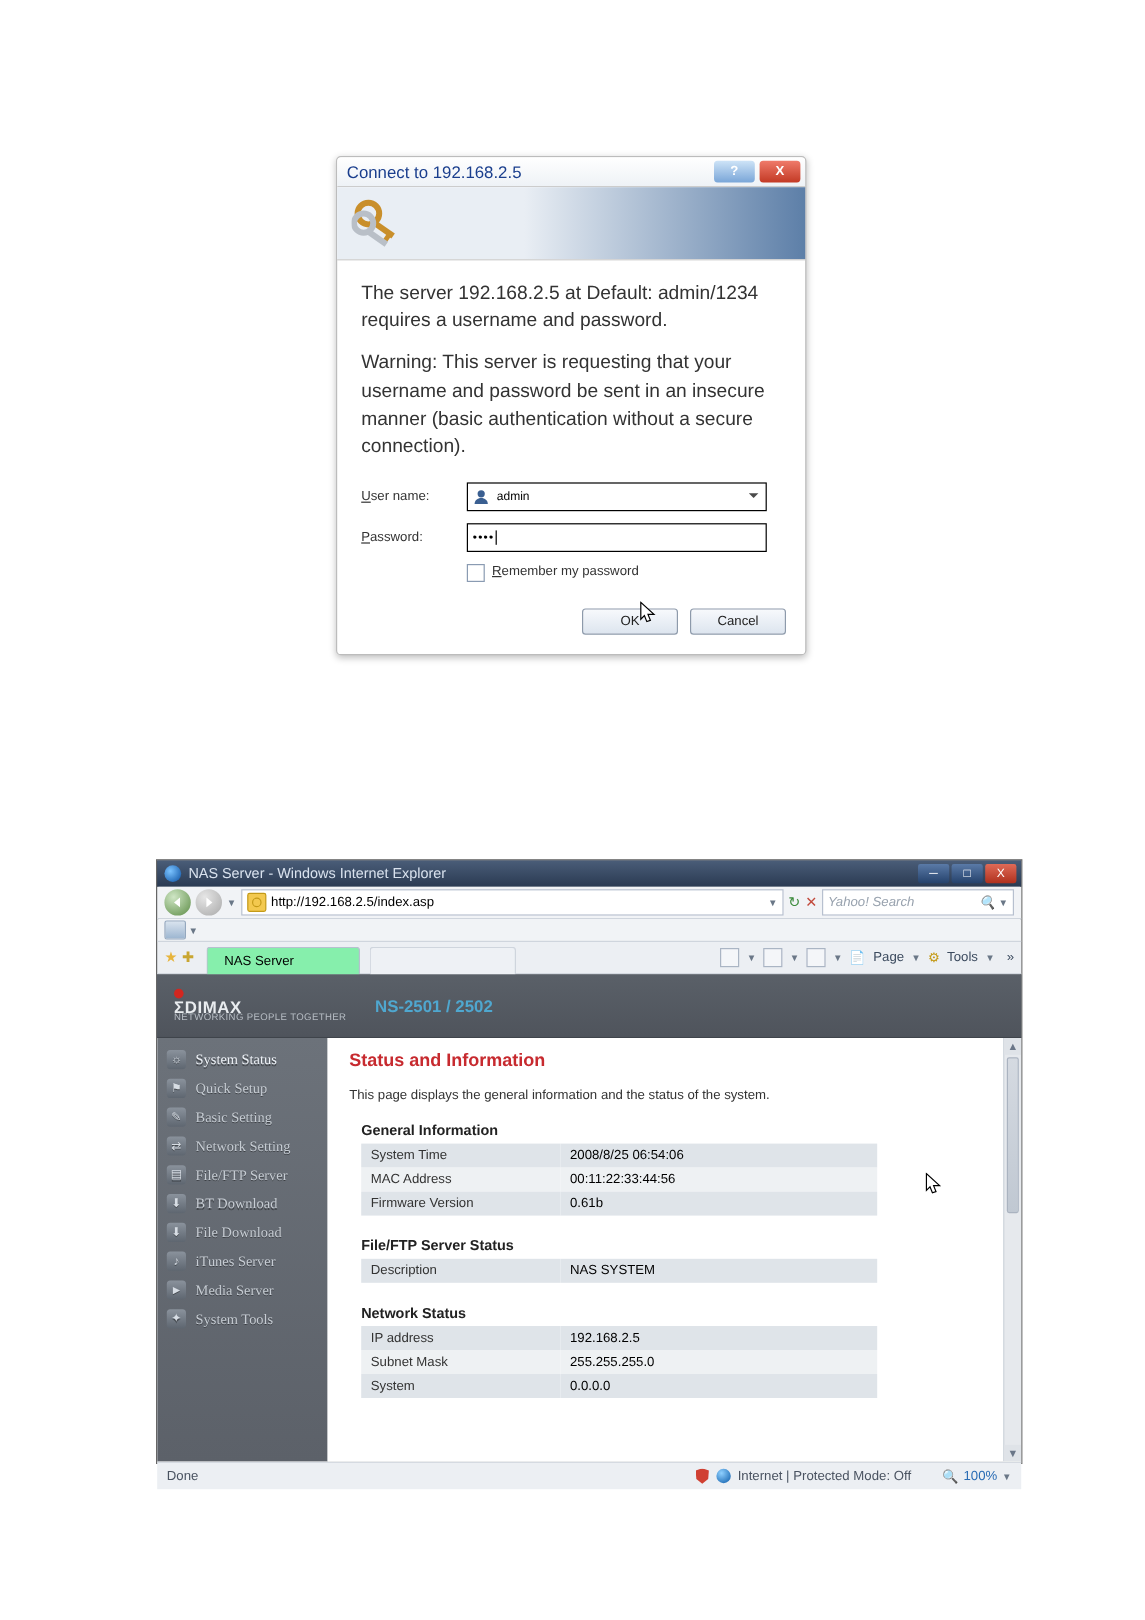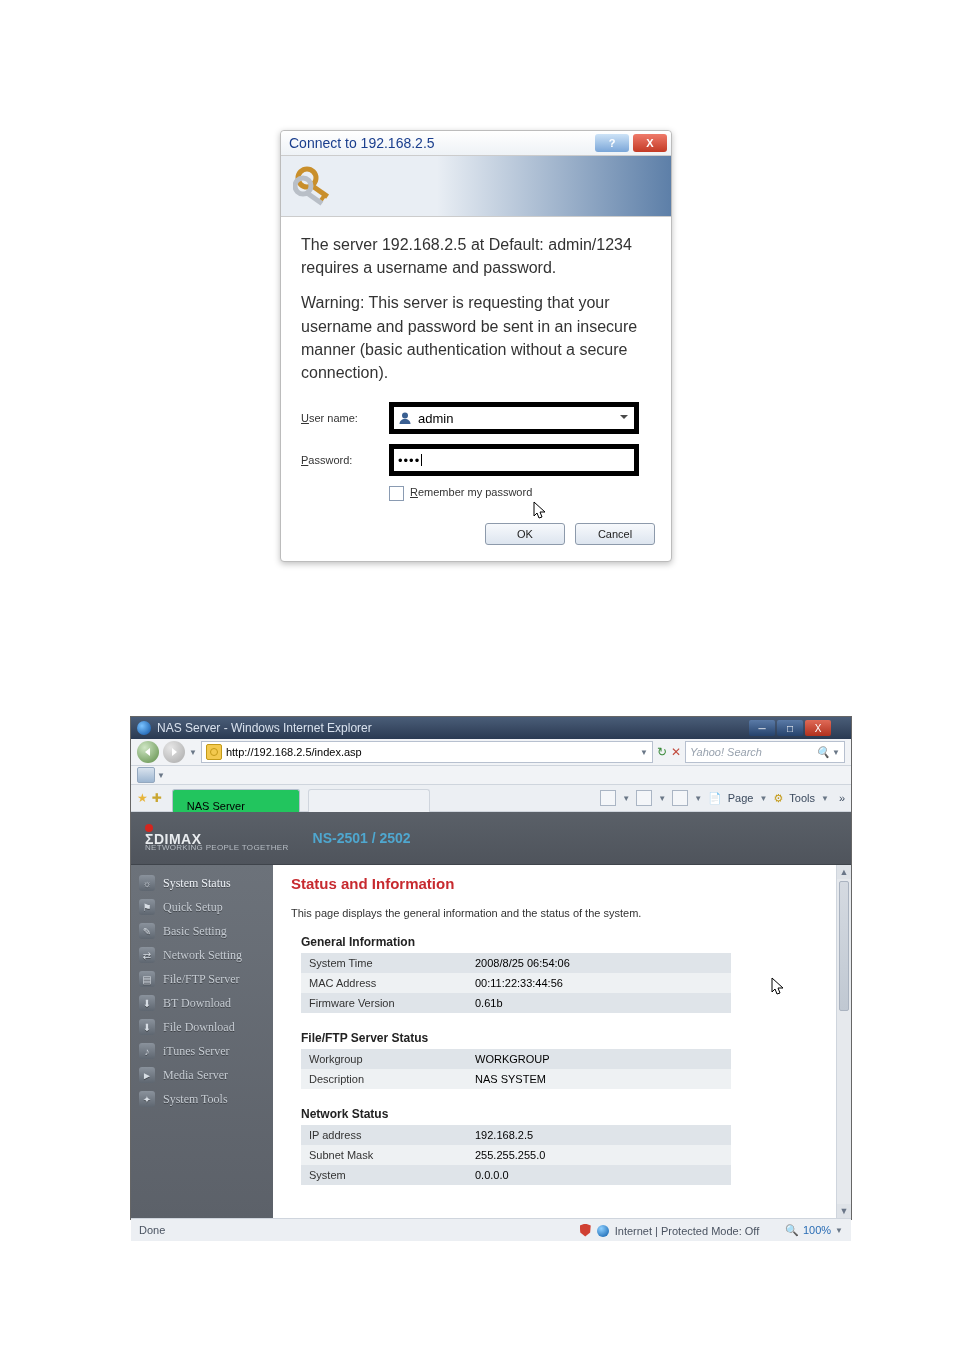--- a/index.html
+++ b/index.html
@@ -15,36 +15,36 @@
 .winbtn.help{background:linear-gradient(#cde3f7,#7aa6d8)}
 .winbtn.close{background:linear-gradient(#ef7a6a,#c33a25)}
 .dlg-banner{height:60px;background:linear-gradient(90deg,#e9eef4 40%,#5d7fa8 100%);position:relative;border-bottom:1px solid #ccc;overflow:hidden}
 .keys{position:absolute;left:12px;top:8px}
 .dlg-body{padding:16px 20px 6px 20px;font-family:Tahoma,Arial,sans-serif;font-size:16px;color:#333;line-height:1.45}
 .dlg-body p{margin:0 0 12px 0}
 .dlg-form{padding:0 32px 8px 20px}
 .frow{display:flex;align-items:center;margin-bottom:10px}
 .frow label{width:88px;font-size:11px;color:#333}
 .frow label u{text-decoration:underline}
-.combo,.txt{flex:1;height:22px;border:5px solid #000000;background:#fff;display:flex;align-items:center;padding:0 4px;font-size:13px}
+.combo,.txt{flex:1;height:22px;border:1px solid #000000;background:#fff;display:flex;align-items:center;padding:0 4px;font-size:10px}
 .combo{position:relative}
 .combo svg.usricon{margin-right:6px}
 .combo .dd{position:absolute;right:3px;top:3px}
 .txt{letter-spacing:1px;font-family:Arial,sans-serif}
 .remember{display:flex;margin-left:88px;font-size:11px;color:#333}
 .remember .cb{width:13px;height:13px;border:1px solid #8a9bb2;background:#fff;margin-right:6px}
 .dlg-foot{display:flex;justify-content:flex-end;gap:10px;padding:14px 16px 16px 0}
 .btn{width:80px;height:22px;border:1px solid #8d9aab;border-radius:3px;background:linear-gradient(#f7f9fc,#dde5ef);font-size:11px;color:#222}
 .btn.ok{position:relative}
 .btn.ok::after{content:"";position:absolute;right:-4px;bottom:-10px;width:0;height:0}
 .cursor-arrow{position:absolute;width:14px;height:18px}
 
 
 .bwr{left:130px;top:716px;width:720px;height:502px;border:1px solid #666;box-shadow:0 0 0 1px #2a2a2a inset;background:#fff}
-.bwr-title{height:22px;background:linear-gradient(#4a5d78,#2a3a52);color:#d9e2ee;display:flex;align-items:center;padding:0 20px 0 6px;font-size:12px}
+.bwr-title{height:22px;background:linear-gradient(#4a5d78,#2a3a52);color:#d9e2ee;display:flex;align-items:center;padding:0 4px 0 6px;font-size:12px}
 .bwr-title .ieicon{width:14px;height:14px;margin-right:6px;border-radius:50%;background:radial-gradient(circle at 35% 35%,#7bc3ff,#0a4fa0)}
 .bwr-title .winbtns2{margin-left:auto;display:flex;gap:2px}
 .wb2{width:26px;height:16px;border-radius:2px;display:flex;align-items:center;justify-content:center;color:#fff;font-size:10px}
 .wb2.min{background:linear-gradient(#5a7aa7,#25426c)}
 .wb2.max{background:linear-gradient(#5a7aa7,#25426c)}
 .wb2.cls{background:linear-gradient(#e06a57,#b0311e)}
 .addrrow{height:26px;background:#f1f3f6;border-bottom:1px solid #cfd5dd;display:flex;align-items:center;padding:0 6px;gap:4px}
 .navglyph{width:22px;height:22px;border-radius:50%;background:radial-gradient(circle at 35% 30%,#cfe6c5,#5c8c45);display:flex;align-items:center;justify-content:center;color:#fff}
 .navglyph.fwd{background:radial-gradient(circle at 35% 30%,#e6e6e6,#a9a9a9)}
 .abox{flex:1;height:20px;border:1px solid #b7c0cf;background:#fff;display:flex;align-items:center;padding:0 4px;font-size:11px}
@@ -52,21 +52,21 @@
 .abox .favicon::after{content:"";position:absolute;left:3px;top:3px;width:6px;height:6px;border:1px solid #c49a18;border-radius:50%}
 .abox .dd2{margin-left:auto}
 .srch{width:150px;height:20px;border:1px solid #b7c0cf;background:#fff;display:flex;align-items:center;padding:0 4px;color:#98a2ae;font-style:italic;font-size:11px}
 .srch .mg{margin-left:auto;color:#2a6db5}
 .refreshpair{display:flex;align-items:center;gap:4px;color:#7b8695}
 .linksrow{height:18px;background:#f1f3f6;border-bottom:1px solid #cfd5dd;display:flex;align-items:center;padding:0 6px;font-size:11px;color:#555}
 .linksrow .linkicon{width:16px;height:14px;background:linear-gradient(#d9e3ee,#9db6d1);border:1px solid #94a8bf;border-radius:2px;margin-right:2px}
 .tabrow{height:26px;background:#eceff3;border-bottom:1px solid #cfd5dd;display:flex;align-items:center;padding:0 6px}
 .fav{color:#e7b43b;margin-right:4px}
 .fav2{color:#c9a631;margin-right:10px}
-.tab{height:22px;min-width:110px;border:1px solid #b7c0cf;border-bottom:none;background:#22c55e;border-radius:3px 3px 0 0;display:flex;align-items:flex-end;padding:0 8px;font-size:11px;margin-top:4px}
+.tab{height:22px;min-width:110px;border:1px solid #b7c0cf;border-bottom:none;background:#86efac;border-radius:3px 3px 0 0;display:flex;align-items:center;padding:0 8px;font-size:11px;margin-top:4px}
 .tab .ieicon{margin-right:6px}
 .emptytab{width:120px;height:22px;border:1px solid #cfd5dd;border-bottom:none;background:#eef1f5;border-radius:3px 3px 0 0;margin-top:4px;margin-left:8px}
 .tabtools{margin-left:auto;display:flex;align-items:center;gap:6px;font-size:11px;color:#3b4a5e}
 .tabtools .sq{width:14px;height:14px;border:1px solid #aab5c4;background:#f4f6f9}
 .tabtools .dd{font-size:8px;color:#6a7787}
 
 
 .app{height:406px;background:#626870;display:flex;flex-direction:column}
 .app-head{height:52px;background:linear-gradient(#5a6068,#4f545c);display:flex;align-items:center;padding:0 14px;border-bottom:1px solid #3f444b}
 .logo{display:flex;align-items:center;gap:8px}
@@ -89,21 +89,21 @@
 .tbl tr:nth-child(odd) td{background:#dfe4e9}
 .tbl tr:nth-child(even) td{background:#eef1f3}
 .tbl td:first-child{width:150px;color:#333}
 .scrollbar{position:absolute;right:0;top:0;bottom:0;width:14px;background:#e6e9ed;border-left:1px solid #cfd5dd}
 .scrollbar .arrow{height:14px;background:#dfe3e8;display:flex;align-items:center;justify-content:center;color:#6a7688;font-size:9px}
 .scrollbar .thumb{position:absolute;left:2px;right:2px;top:16px;height:128px;background:linear-gradient(#d5dae1,#c0c8d2);border:1px solid #aab3c0;border-radius:2px}
 .cursor2{position:absolute;left:498px;top:112px}
 
 
 .status{height:22px;background:#eceff3;border-top:1px solid #cfd5dd;display:flex;align-items:center;padding:0 8px;font-size:11px;color:#4a5361}
-.status .zone{margin-left:auto;display:flex;align-items:flex-end;gap:6px}
+.status .zone{margin-left:auto;display:flex;align-items:center;gap:6px}
 .status .globe{width:12px;height:12px;border-radius:50%;background:radial-gradient(circle at 35% 30%,#8fd0ff,#0a5aa8)}
 .status .shield{width:11px;height:13px;background:#d04032;clip-path:polygon(50% 0,100% 15%,95% 70%,50% 100%,5% 70%,0 15%)}
 .status .zoom{margin-left:20px;display:flex;align-items:center;gap:4px;color:#2a6db5}
 
 </style>
 </head>
 <body>
 <div class="page">
 
 <div class="img-wrap dlg">
@@ -308,24 +308,20 @@
                   <td>Firmware Version</td>
                   <td>0.61b</td>
                 </tr>
         </tbody>
             </table>
 
         <div class="sect-h">File/FTP Server Status</div>
         <table class="tbl">
           <tbody>
           <tr>
-                  <td>Workgroup</td>
-                  <td>WORKGROUP</td>
-                </tr>
-          <tr>
                   <td>Description</td>
                   <td>NAS SYSTEM</td>
                 </tr>
         </tbody>
             </table>
 
         <div class="sect-h">Network Status</div>
         <table class="tbl">
           <tbody>
                 <tr>

